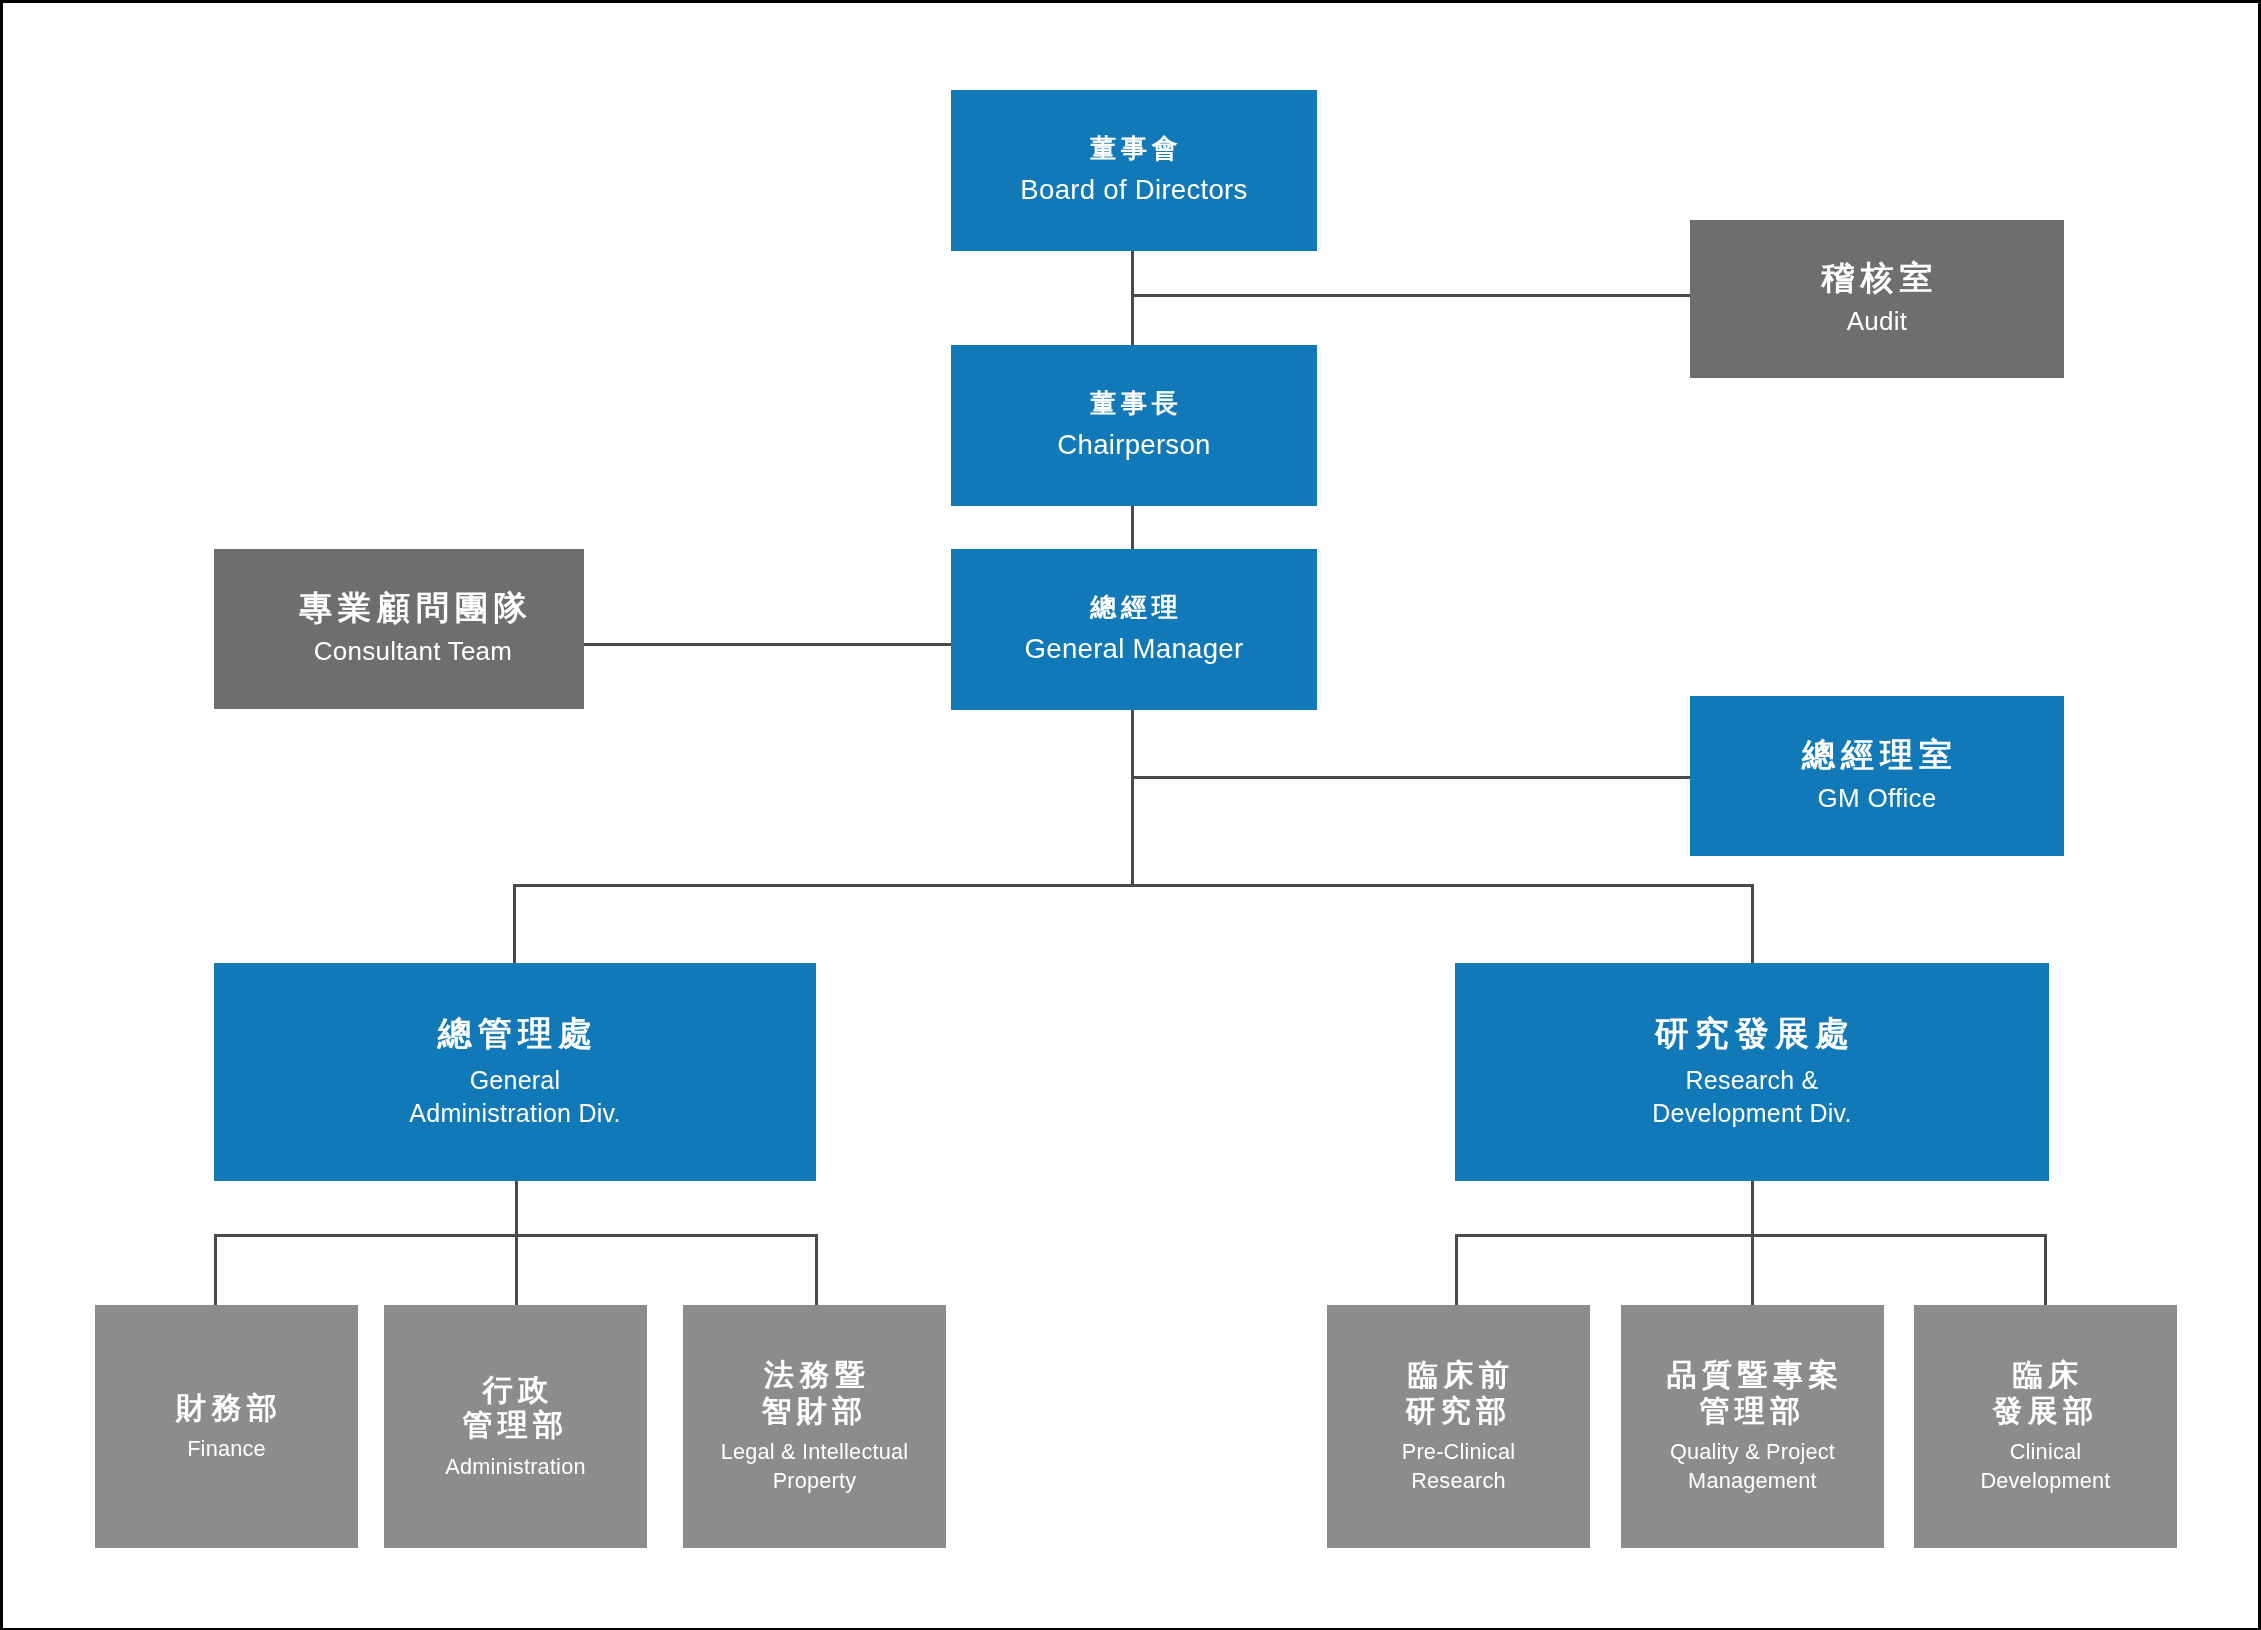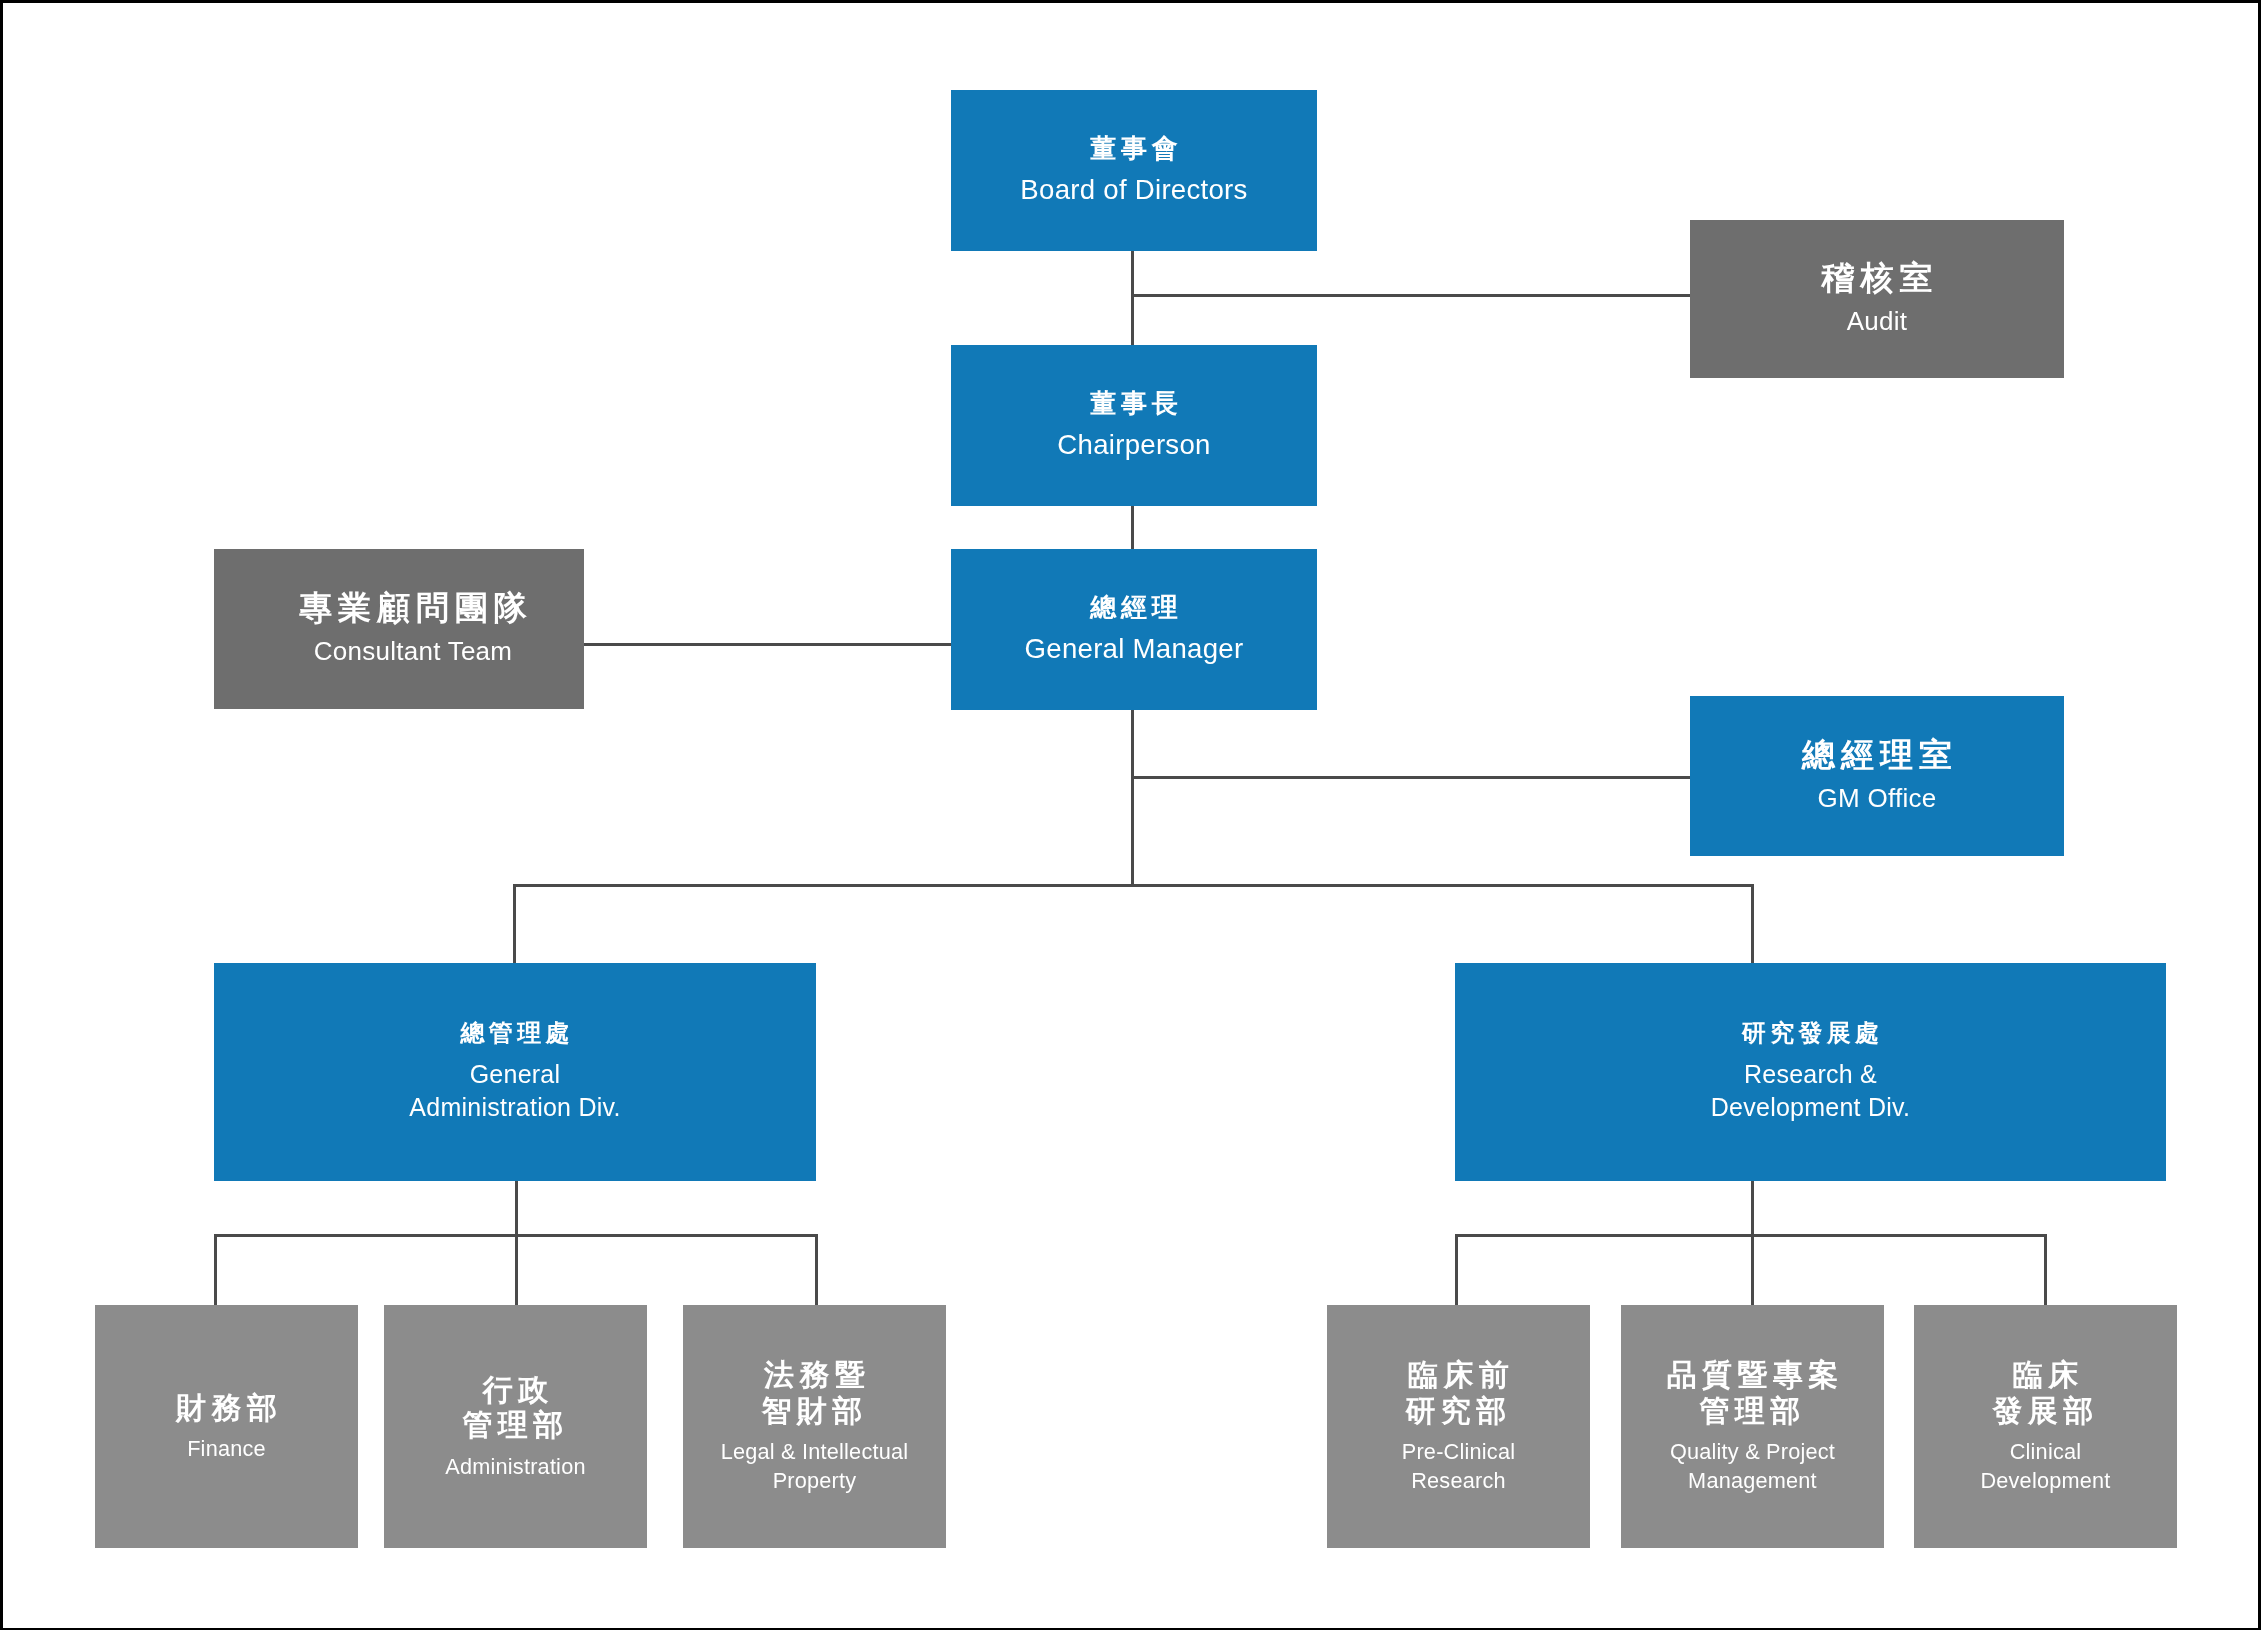--- a/index.html
+++ b/index.html
@@ -47,21 +47,21 @@
     white-space: pre-line;
   }
 
   
   .t-top   .zh { font-size: 26px; }
   .t-top   .en { font-size: 27.6px; margin-top: 6.6px; }
 
   .t-side  .zh { font-size: 33px; }
   .t-side  .en { font-size: 26px; margin-top: 5.3px; }
 
-  .t-div   .zh { font-size: 24px; }
+  .t-div   .zh { font-size: 34px; }
   .t-div   .en { font-size: 25px; margin-top: 10.5px; }
 
   .t-dept  .zh { font-size: 30px; }
   .t-dept  .en { font-size: 21.7px; margin-top: 9.2px; }
 
   
   .line {
     position: absolute;
     background: #4A4A4A;
     z-index: 1;
@@ -131,21 +131,21 @@
     <div class="zh">總經理室</div>
     <div class="en">GM Office</div>
   </div>
 
   <div class="node blue t-div" style="left:211px; top:960px; width:602px; height:218px;">
     <div class="zh">總管理處</div>
     <div class="en">General
 Administration Div.</div>
   </div>
 
-  <div class="node blue t-div" style="left:1452px; top:960px; width:711px; height:218px;">
+  <div class="node blue t-div" style="left:1452px; top:960px; width:594px; height:218px;">
     <div class="zh">研究發展處</div>
     <div class="en">Research &amp;
 Development Div.</div>
   </div>
 
   <div class="node gray2 t-dept" style="left:92px; top:1302px; width:263px; height:243px;">
     <div class="zh">財務部</div>
     <div class="en">Finance</div>
   </div>
 

